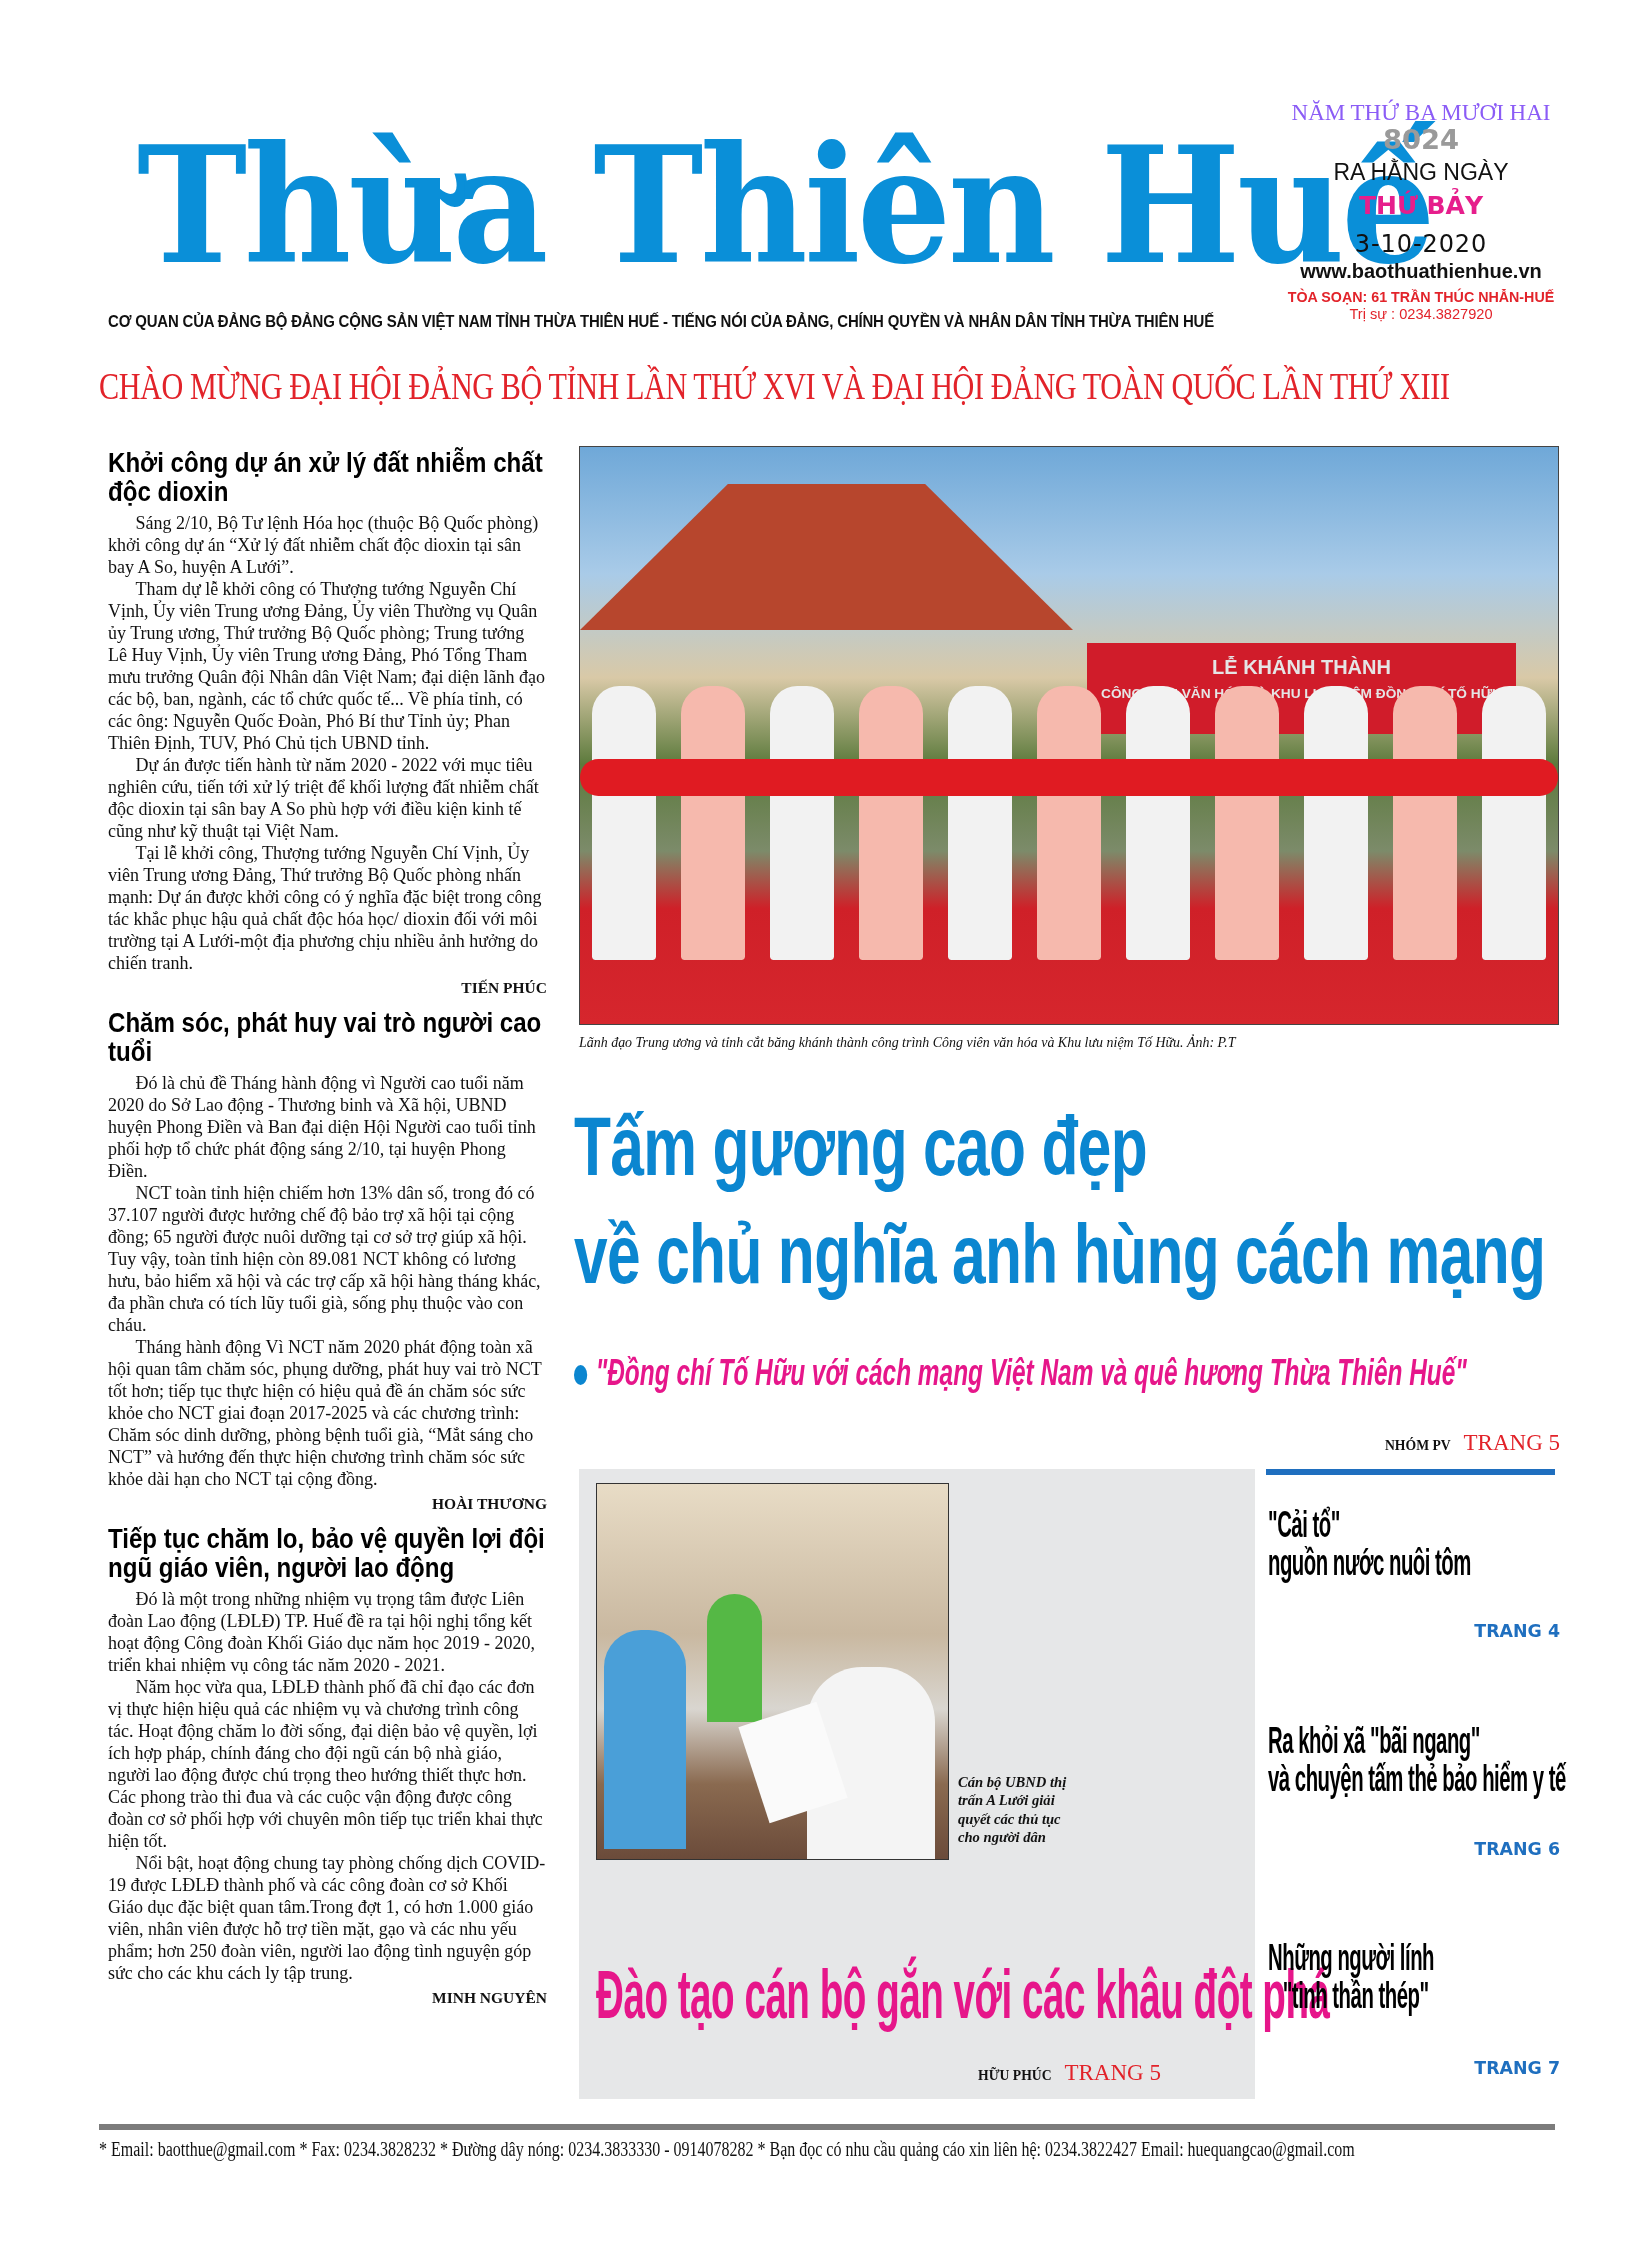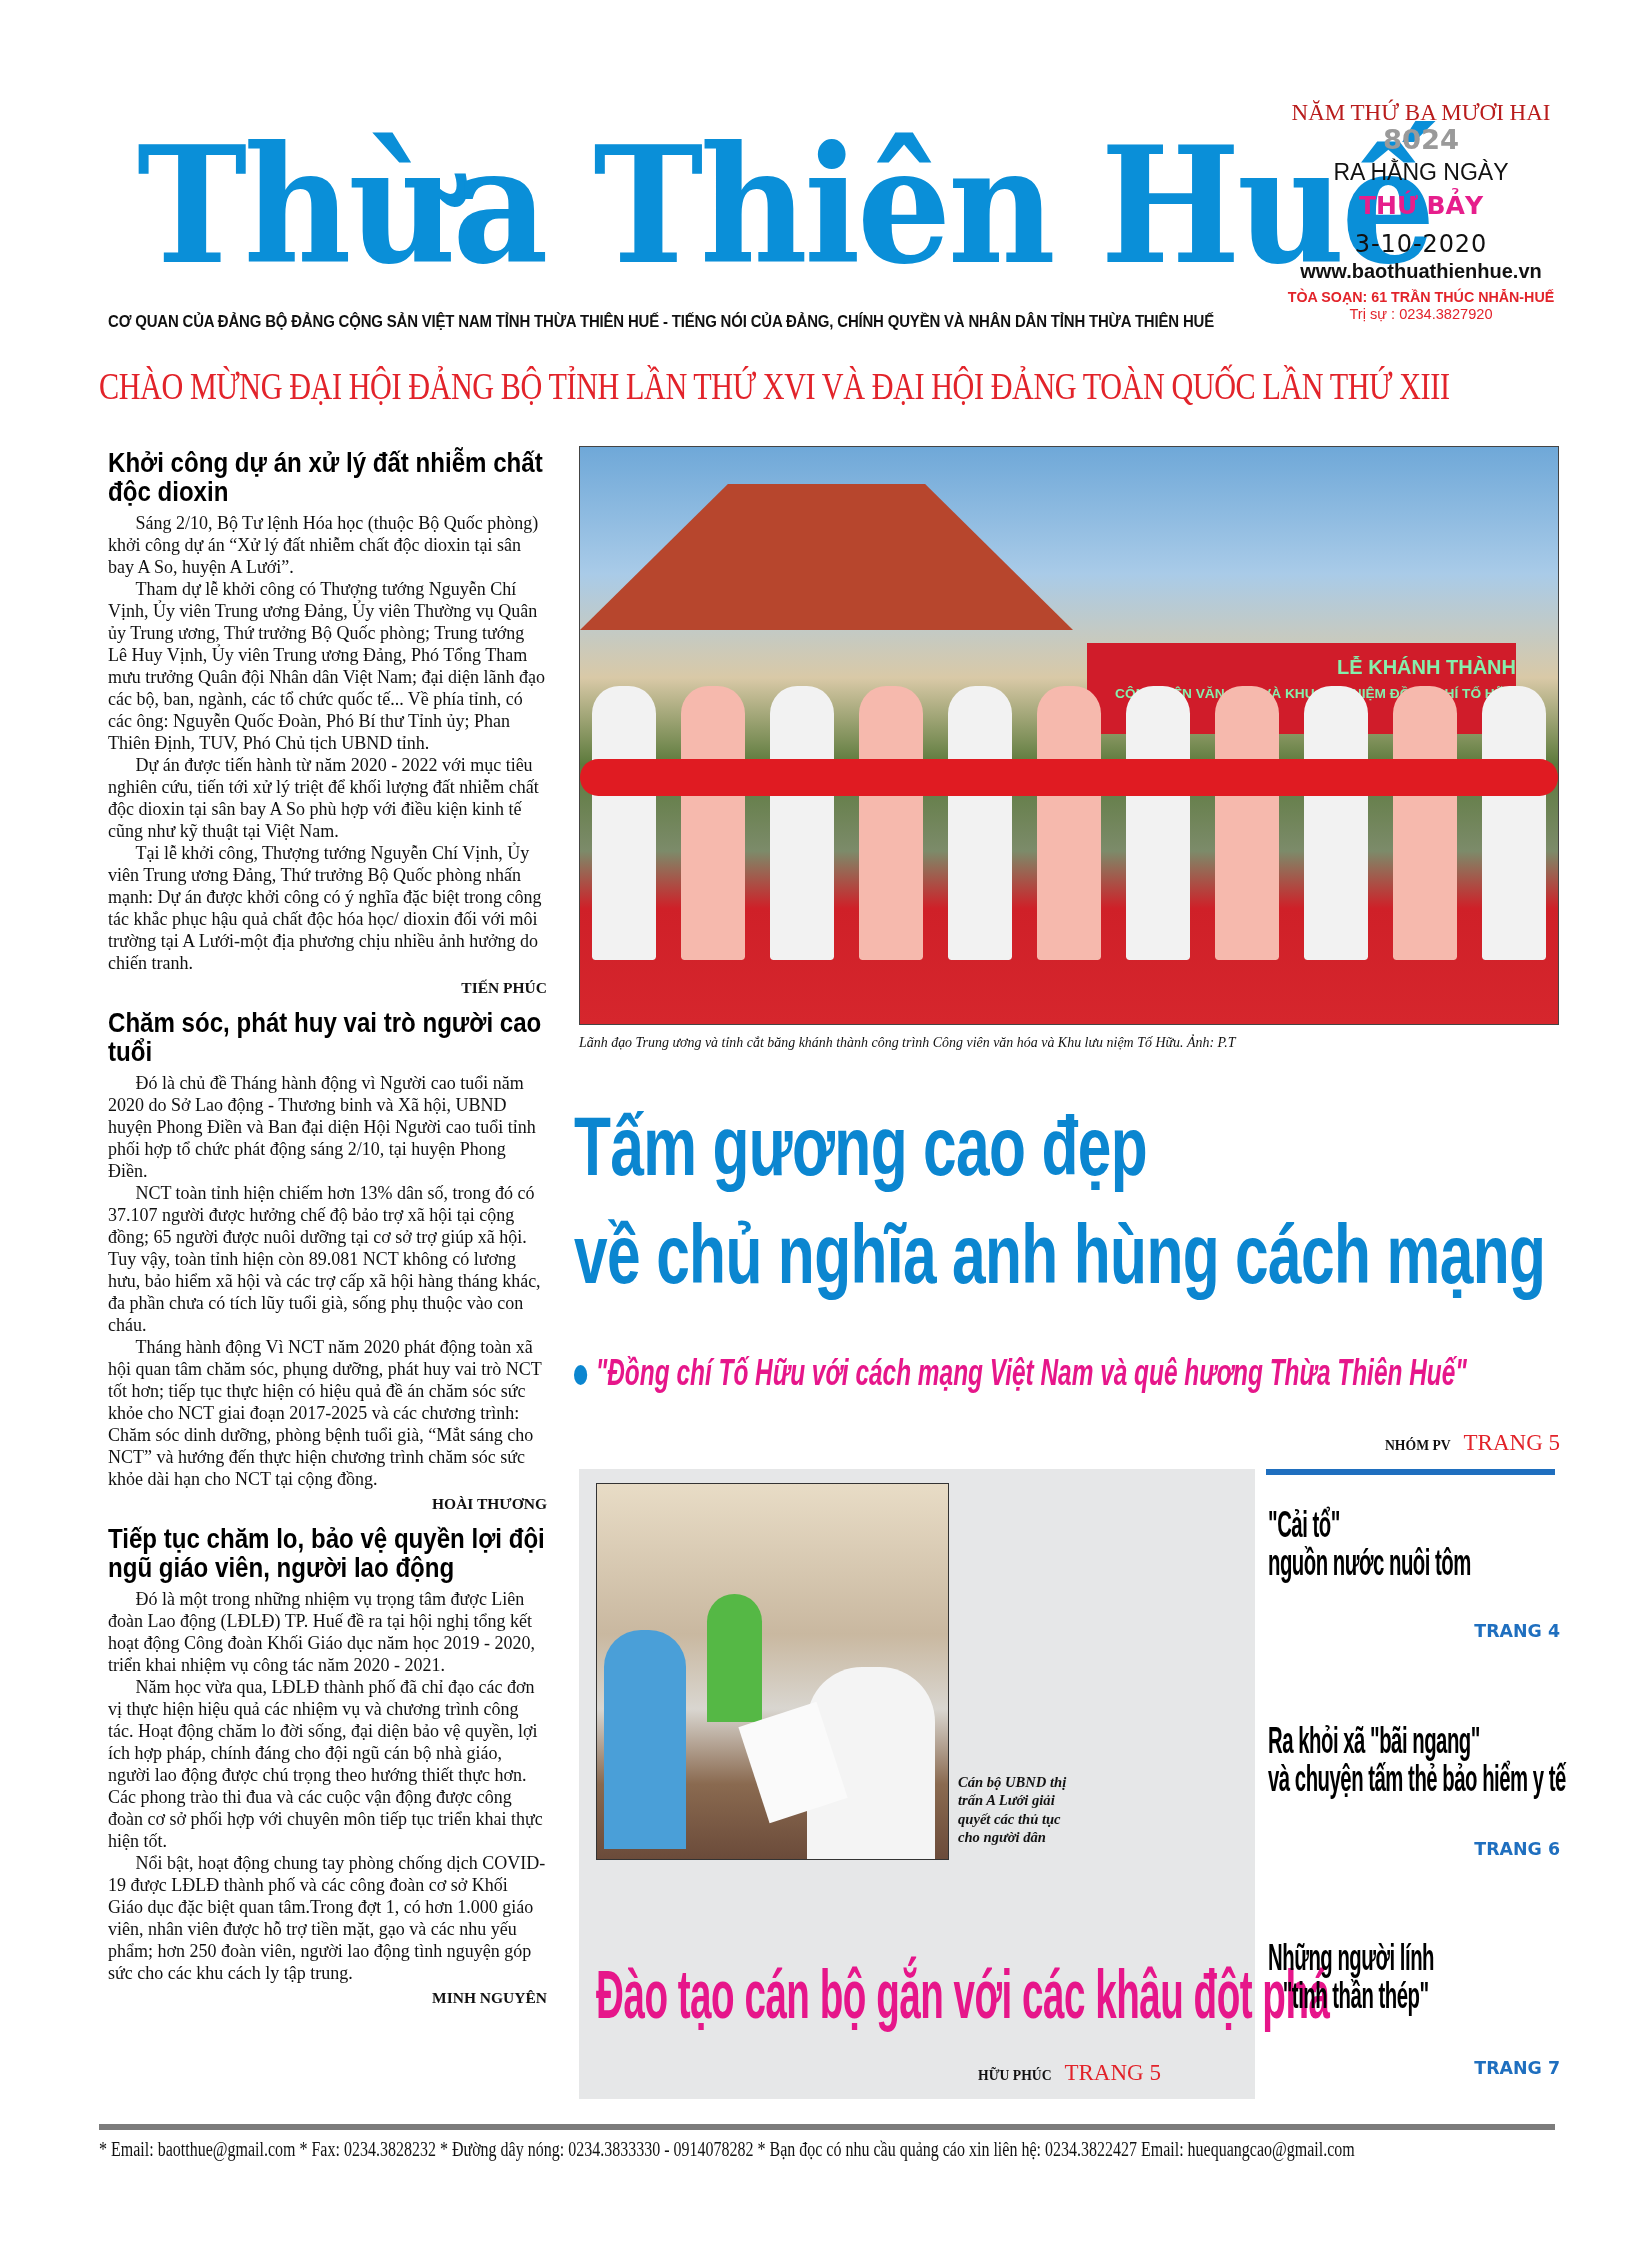--- a/index.html
+++ b/index.html
@@ -4,41 +4,41 @@
 <style>
   html, body { margin:0; padding:0; background:#ffffff; }
   body { width:1647px; height:2267px; position:relative; overflow:hidden; font-family:"Liberation Serif", serif; color:#111; }
   .abs { position:absolute; }
 
   
   .masthead-title { left:137px; top:119px; width:1142px; height:183px; font-family:"DejaVu Serif", serif; font-weight:bold; font-size:161px; line-height:174px; color:#0a8fd8; letter-spacing:-3.7px; transform:scaleX(0.92); transform-origin:left top; white-space:nowrap; }
   .tagline { left:108px; top:311px; width:1179px; font-family:"Liberation Sans", sans-serif; font-weight:bold; font-size:17.4px; color:#111; white-space:nowrap; transform:scaleX(0.86); transform-origin:left top; letter-spacing:-0.2px; }
 
   .issue-box { left:1275px; top:50px; width:292px; text-align:center; }
-  .issue-year { font-family:"Liberation Serif", serif; font-size:23px; color:#b91c1c; margin-top:50px; }
+  .issue-year { font-family:"Liberation Serif", serif; font-size:23px; color:#8b5cf6; margin-top:50px; }
   .issue-no { font-family:"DejaVu Sans", sans-serif; font-weight:bold; font-size:27.4px; color:#9a9a9a; line-height:27.4px; }
   .issue-daily { font-family:"Liberation Sans", sans-serif; font-size:23px; margin-top:5.5px; }
   .issue-day { font-family:"DejaVu Sans", sans-serif; font-weight:bold; font-size:25px; color:#e61e8c; line-height:40px; }
   .issue-date { font-family:"DejaVu Sans", sans-serif; font-size:24px; margin-top:3.7px; letter-spacing:0.9px; }
   .issue-web { font-family:"Liberation Sans", sans-serif; font-weight:bold; font-size:20px; margin-top:2px; }
   .issue-addr { font-family:"Liberation Sans", sans-serif; font-weight:bold; font-size:15.5px; color:#e2232a; margin-top:5.5px; white-space:nowrap; transform:scaleX(0.92); }
   .issue-phone { font-family:"Liberation Sans", sans-serif; font-size:14.6px; color:#e2232a; }
 
   .banner { left:99px; top:365px; width:1453px; font-family:"Liberation Serif", serif; font-size:37px; color:#e2232a; white-space:nowrap; transform:scaleX(0.815); transform-origin:left top; letter-spacing:-0.5px; }
 
   
   .leftcol { left:108px; top:448px; width:439px; }
   .art-head { font-family:"Liberation Sans", sans-serif; font-weight:bold; font-size:28px; line-height:29px; color:#000; transform:scaleX(0.86); transform-origin:left top; width:512px; margin-bottom:5.5px; }
   .art-body p { margin:0; text-indent:27.4px; font-size:18px; line-height:22px; text-align:left; }
   .byline { text-align:right; font-weight:bold; font-size:15.5px; margin:5.5px 0 11px 0; }
 
   
   .photo1 { left:579px; top:446px; width:978px; height:577px; border:0.9px solid #444; overflow:hidden; background:linear-gradient(180deg,#6fa8d8 0%,#a9cbe8 22%,#d9c9a7 40%,#5c7a3c 55%,#7c8b6a 70%,#cf2028 80%,#d6262d 100%); }
   .photo1 .roof { position:absolute; left:0; top:37px; width:493px; height:146px; background:#b7462d; clip-path:polygon(0 100%,30% 0,70% 0,100% 100%); }
-  .photo1 .sign { position:absolute; left:507px; top:196px; width:429px; height:91px; background:#d01c2a; color:#86efac; font-family:"Liberation Sans", sans-serif; font-weight:bold; text-align:right; }
+  .photo1 .sign { position:absolute; left:507px; top:196px; width:429px; height:91px; background:#d01c2a; color:#e5e5e5; font-family:"Liberation Sans", sans-serif; font-weight:bold; text-align:center; }
   .photo1 .sign .l1 { font-size:20px; margin-top:12.8px; }
   .photo1 .sign .l2 { font-size:13.7px; margin-top:7.3px; }
   .photo1 .people { position:absolute; left:0; bottom:64px; width:100%; height:302px; display:flex; justify-content:space-around; align-items:flex-end; }
   .photo1 .person { width:64px; height:274px; border-radius:27.4px 27.4px 3.7px 3.7px; }
   .photo1 .ribbon { position:absolute; left:0; bottom:228px; width:100%; height:37px; background:#e01b22; border-radius:18.3px; }
   .caption1 { left:579px; top:1034px; width:978px; font-style:italic; font-size:15px; white-space:nowrap; transform:scaleX(0.93); transform-origin:left top; }
 
   
   .main-head { left:574px; top:1092px; width:1005px; font-family:"Liberation Sans", sans-serif; font-weight:bold; color:#0b86d0; font-size:84px; line-height:108px; transform:scaleX(0.72); transform-origin:left top; white-space:nowrap; letter-spacing:-0.9px; }
   .subhead { left:574px; top:1352px; width:1005px; font-family:"Liberation Sans", sans-serif; font-weight:bold; font-style:italic; color:#e6168a; font-size:37px; white-space:nowrap; transform:scaleX(0.66); transform-origin:left top; }

